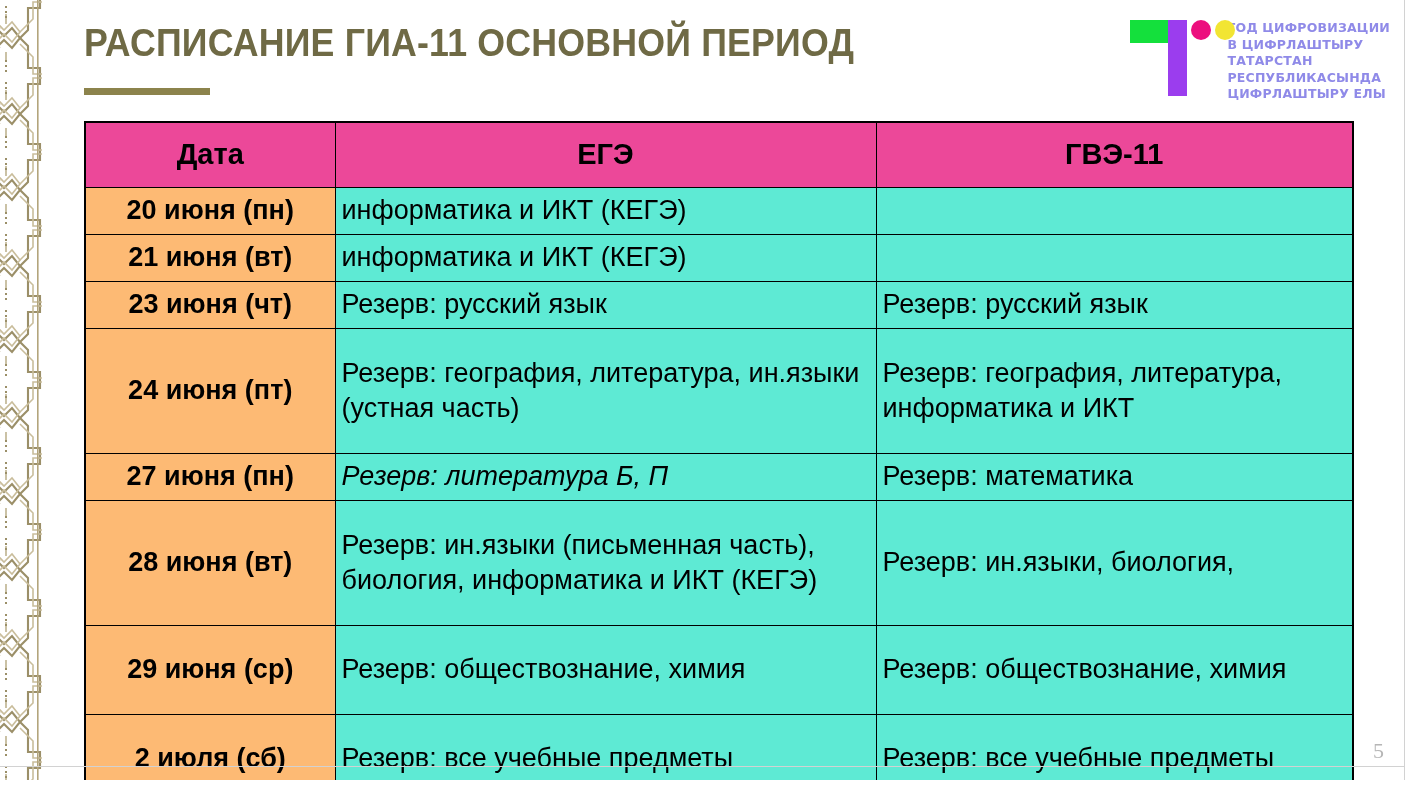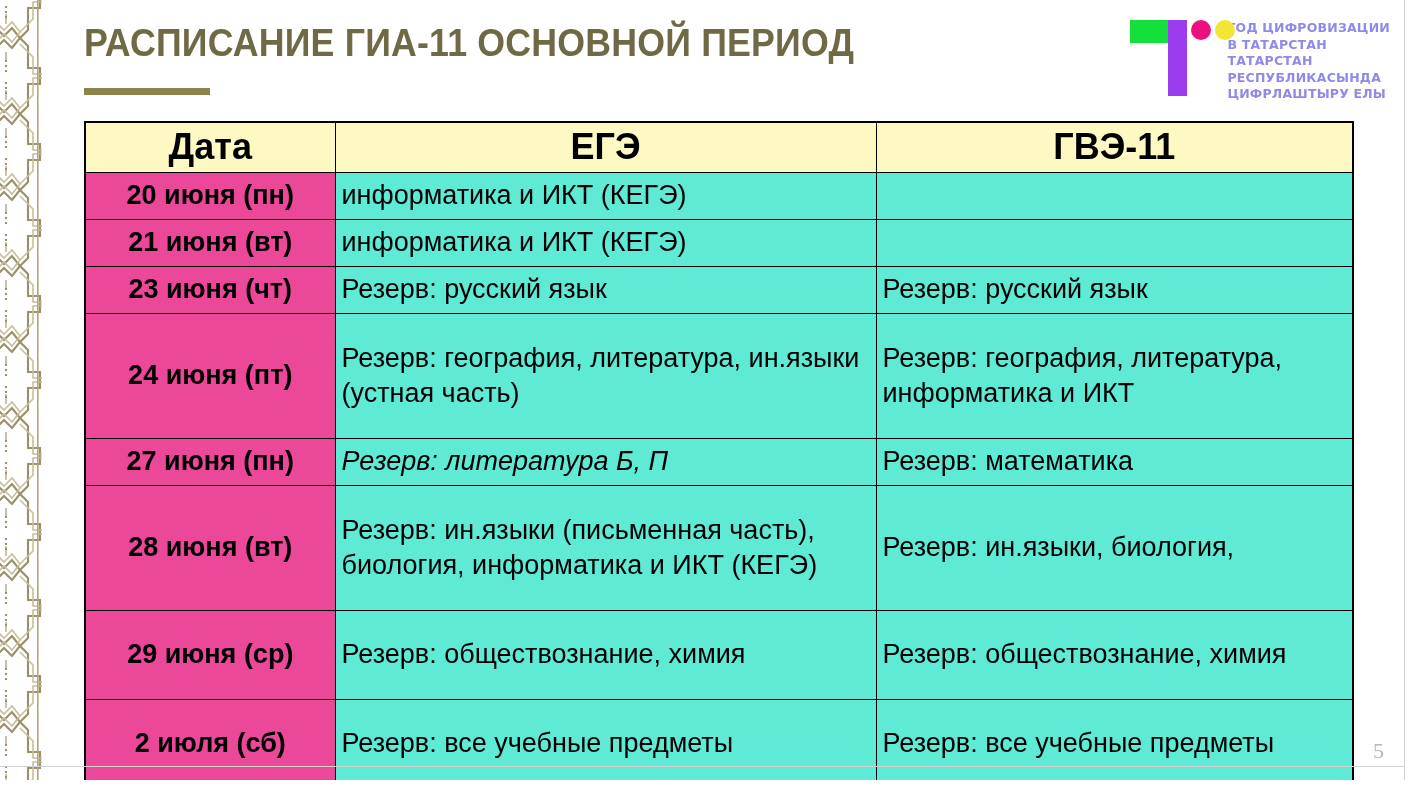--- a/index.html
+++ b/index.html
@@ -150,29 +150,29 @@
   table.schedule td {
     border: 1.5px solid #000000;
     padding: 2px 6px;
     vertical-align: middle;
     font-size: 27px;
     line-height: 1.30;
     color: #000000;
     word-wrap: break-word;
   }
   table.schedule thead th {
-    background: #fef9c3;
+    background: #ec4899;
     text-align: center;
     font-weight: bold;
-    font-size: 36px;
+    font-size: 29px;
     height: 44px;
-    padding: 1px 6px;
+    padding: 10px 6px;
   }
   td.date-cell {
-    background: #ec4899;
+    background: #fdba74;
     font-weight: bold;
     text-align: center;
     font-size: 27px;
     white-space: nowrap;
   }
   td.ege-cell, td.gve-cell {
     background: #5eead4;
     text-align: left;
     padding-left: 9px;
   }
@@ -240,21 +240,21 @@
 
   <div class="logo">
     <div class="logo-mark">
       <div class="logo-bar-green"></div>
       <div class="logo-stem"></div>
       <div class="logo-dot-pink"></div>
       <div class="logo-dot-yellow"></div>
     </div>
     <div class="logo-text">
       <div>ГОД ЦИФРОВИЗАЦИИ</div>
-      <div>В ТАТАРСТАН</div>
+      <div>В ЦИФРЛАШТЫРУ</div>
       <div>ТАТАРСТАН</div>
       <div>РЕСПУБЛИКАСЫНДА</div>
       <div>ЦИФРЛАШТЫРУ ЕЛЫ</div>
     </div>
   </div>
 
   <div class="schedule-wrap">
     <table class="schedule">
       <colgroup>
         <col class="c-date">

